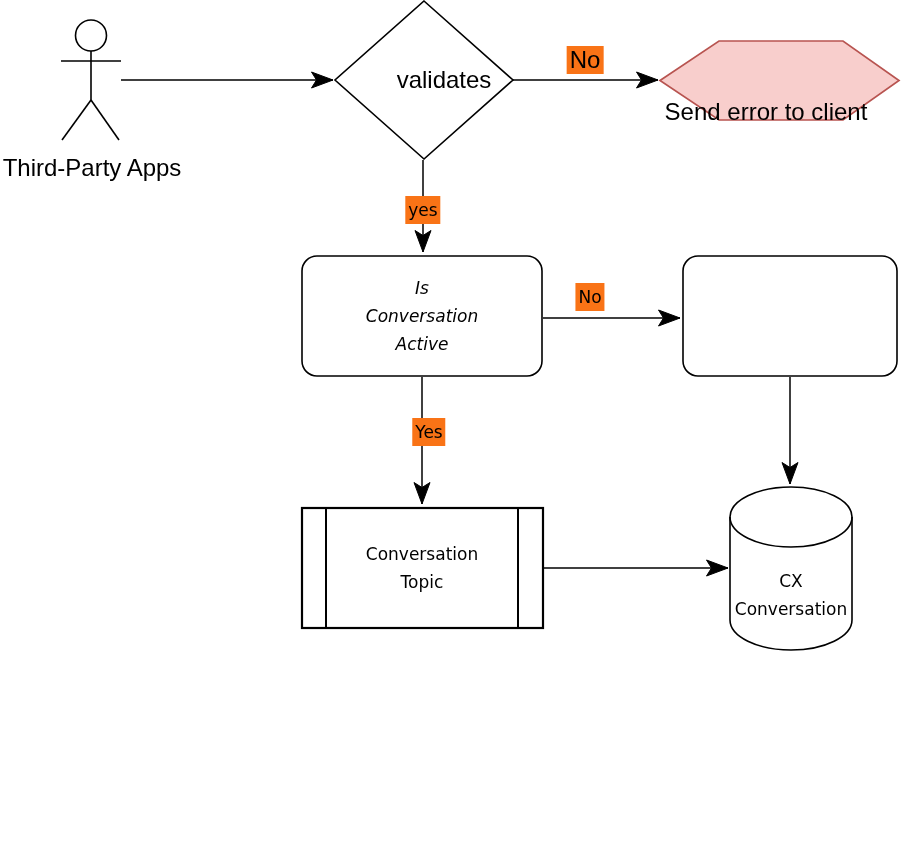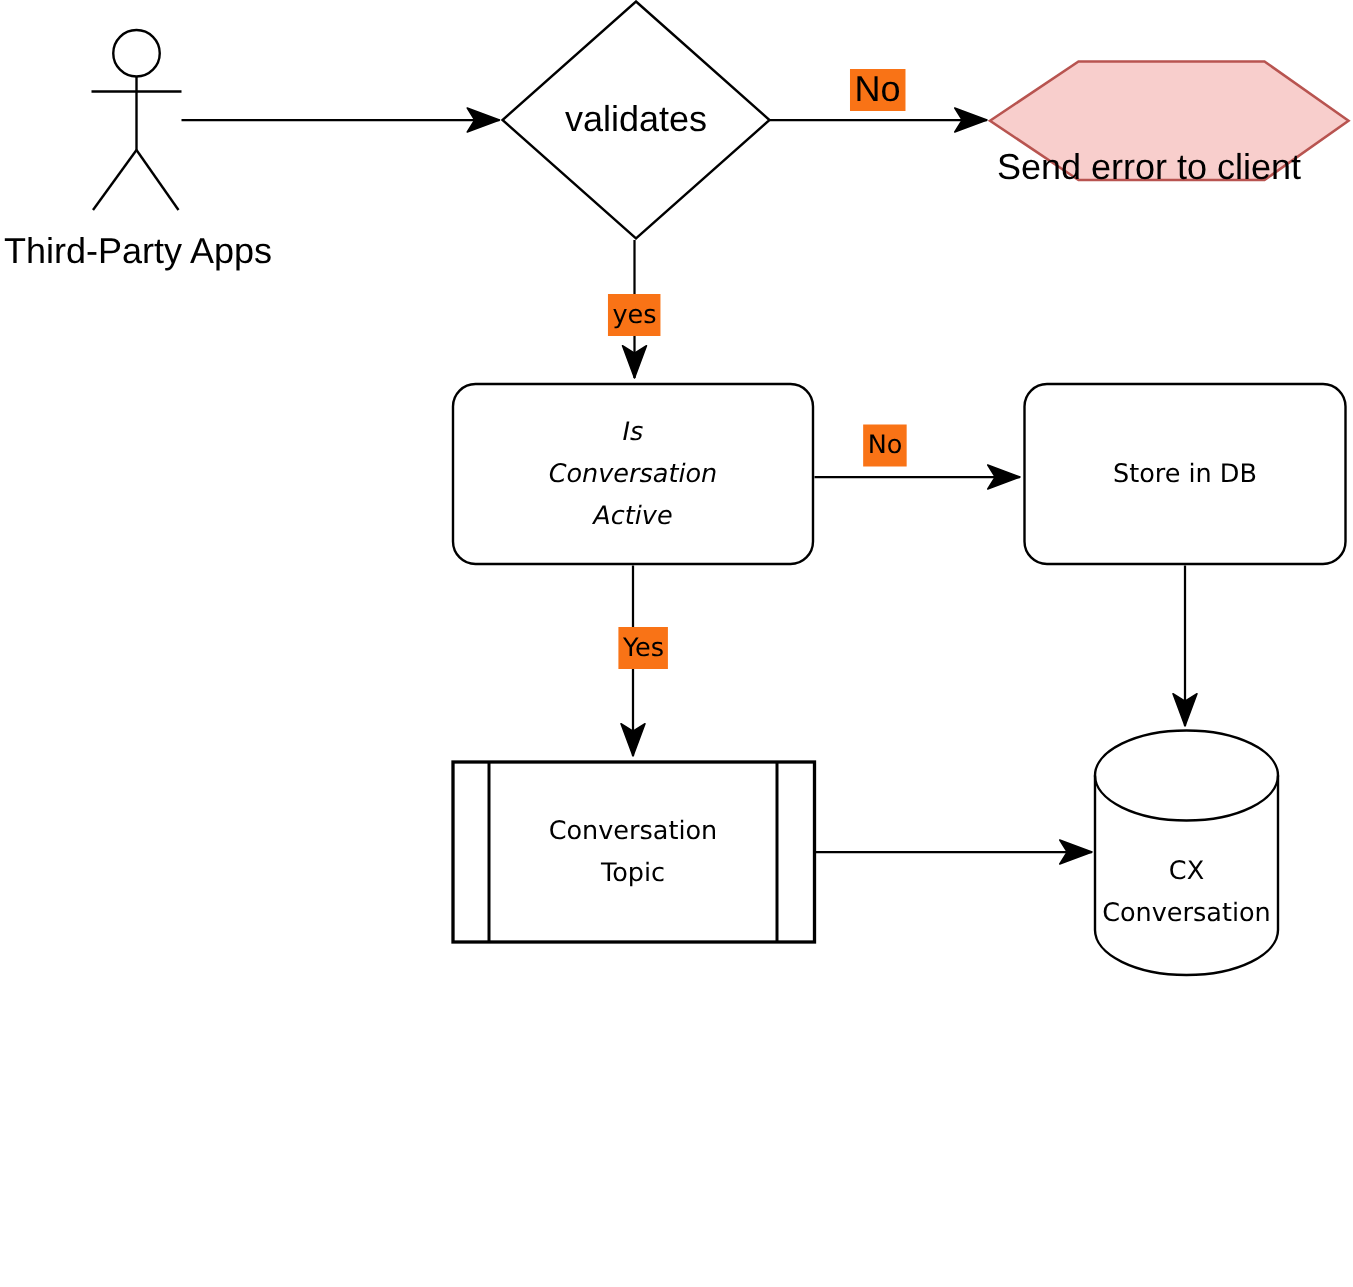--- a/index.html
+++ b/index.html
@@ -68,35 +68,34 @@
     </g>
 
     <g>
       <path class="shape" d="M730,517 a61,30 0 0 1 122,0 v103 a61,30 0 0 1 -122,0 z"></path>
       <path class="thin" d="M730,517 a61,30 0 0 0 122,0"></path>
     </g>
   </svg>
 
   <div class="lbl f-helv" style="left:92px; top:168px;">Third-Party Apps</div>
 
-  <div class="lbl f-helv" style="left:424px; top:80px;">validates</div>
+  <div class="lbl f-helv" style="left:444px; top:80px;">validates</div>
 
   <div class="lbl f-helv edge-lbl" style="left:585px; top:60px;">No</div>
 
   <div class="lbl f-verd edge-lbl" style="left:423px; top:210px;">yes</div>
 
   <div class="lbl f-helv" style="left:766px; top:80px;margin-top:32px;">Send error to client</div>
 
   <div class="lbl f-verd" style="left:422px; top:316px;font-style:italic;">Is
 Conversation
 Active</div>
 
   <div class="lbl f-verd edge-lbl" style="left:590px; top:297px;">No</div>
 
-  <div class="lbl f-verd" style="left:790px; top:316px;">Store in DB</div>
 
   <div class="lbl f-verd edge-lbl" style="left:429px; top:432px;">Yes</div>
 
   <div class="lbl f-verd" style="left:422px; top:568px;">Conversation
 Topic</div>
 
   <div class="lbl f-verd" style="left:791px; top:595px;">CX
 Conversation</div>
 
 </div>

